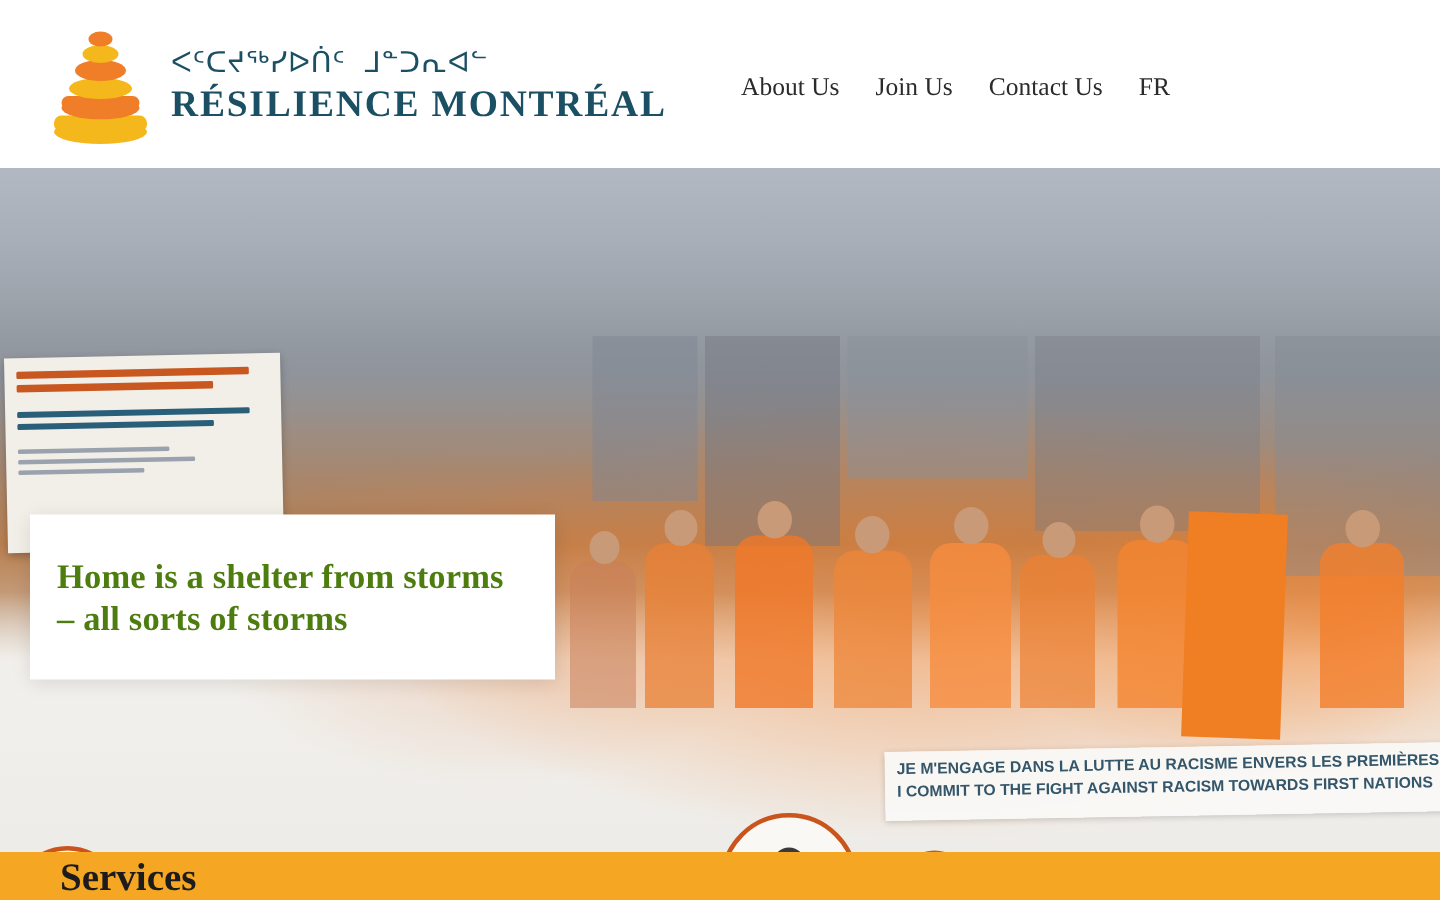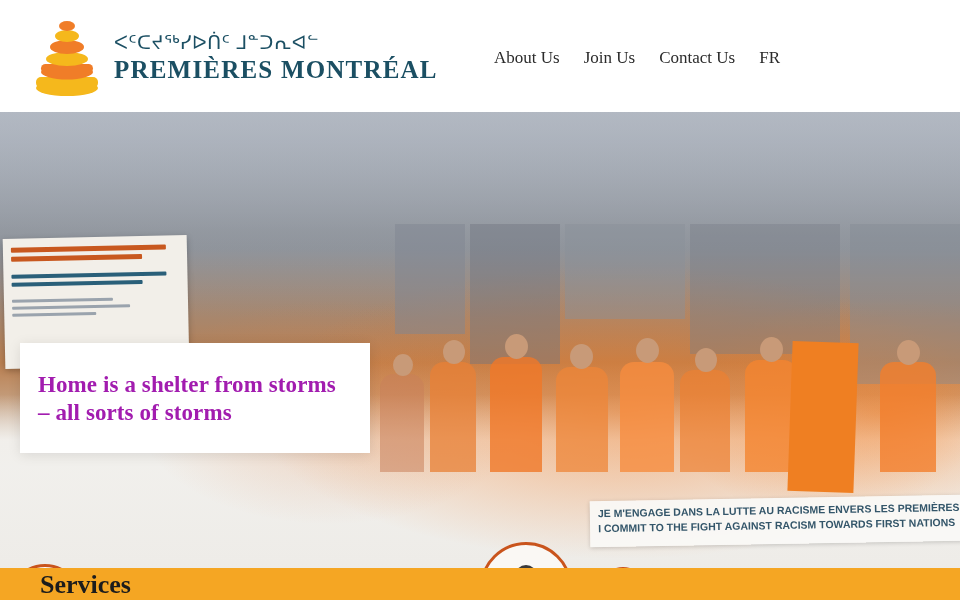--- a/index.html
+++ b/index.html
@@ -27,21 +27,21 @@
     gap: 10px;
   }
   .logo-mark {
     position: relative;
     width: 74px;
     height: 82px;
     flex: 0 0 74px;
   }
   .logo-text-block { padding-top: 4px; }
   .logo-inuk {
-    font-family: Liberation Serif, serif;
+    font-family: Liberation Mono, monospace;
     font-size: 19px;
     color: #1b4f63;
     letter-spacing: 0.5px;
     line-height: 1.1;
     white-space: nowrap;
   }
   .logo-name {
     font-family: "Liberation Serif", serif;
     font-weight: bold;
     font-size: 25px;
@@ -180,21 +180,21 @@
     background: #ffffff;
     padding: 28px 28px 26px 18px;
     z-index: 10;
     box-shadow: 0 2px 12px rgba(0,0,0,0.10);
   }
   .hero-title {
     font-family: "Liberation Serif", serif;
     font-weight: bold;
     font-size: 23px;
     line-height: 1.22;
-    color: #a21caf;
+    color: #4d7c0f;
     letter-spacing: .1px;
   }
   .hero-body {
     margin-top: 16px;
     font-family: "Liberation Sans", sans-serif;
     font-size: 14.5px;
     line-height: 1.78;
     color: #3a3a3a;
   }
 
@@ -229,21 +229,21 @@
           <ellipse cx="37" cy="57" rx="26" ry="7.5" fill="#f07d28"></ellipse>
           <rect x="11" y="49" width="52" height="9" rx="4.5" fill="#f07d28"></rect>
           <ellipse cx="37" cy="44" rx="21" ry="7" fill="#f5b81c"></ellipse>
           <ellipse cx="37" cy="32" rx="17" ry="7" fill="#f07d28"></ellipse>
           <ellipse cx="37" cy="21" rx="12" ry="6" fill="#f5b81c"></ellipse>
           <ellipse cx="37" cy="11" rx="8" ry="5" fill="#f07d28"></ellipse>
         </svg>
       </div>
       <div class="logo-text-block">
         <div class="logo-inuk">ᐸᑦᑕᔪᖅᓯᐅᑏᑦ ᒧᓐᑐᕆᐊᓪ</div>
-        <div class="logo-name">PREMIÈRES MONTRÉAL</div>
+        <div class="logo-name">RÉSILIENCE MONTRÉAL</div>
       </div>
     </div>
 
     <nav class="nav">
       <a href="#">About Us</a>
       <a href="#">Join Us</a>
       <a href="#">Contact Us</a>
       <a href="#">FR</a>
     </nav>
 

